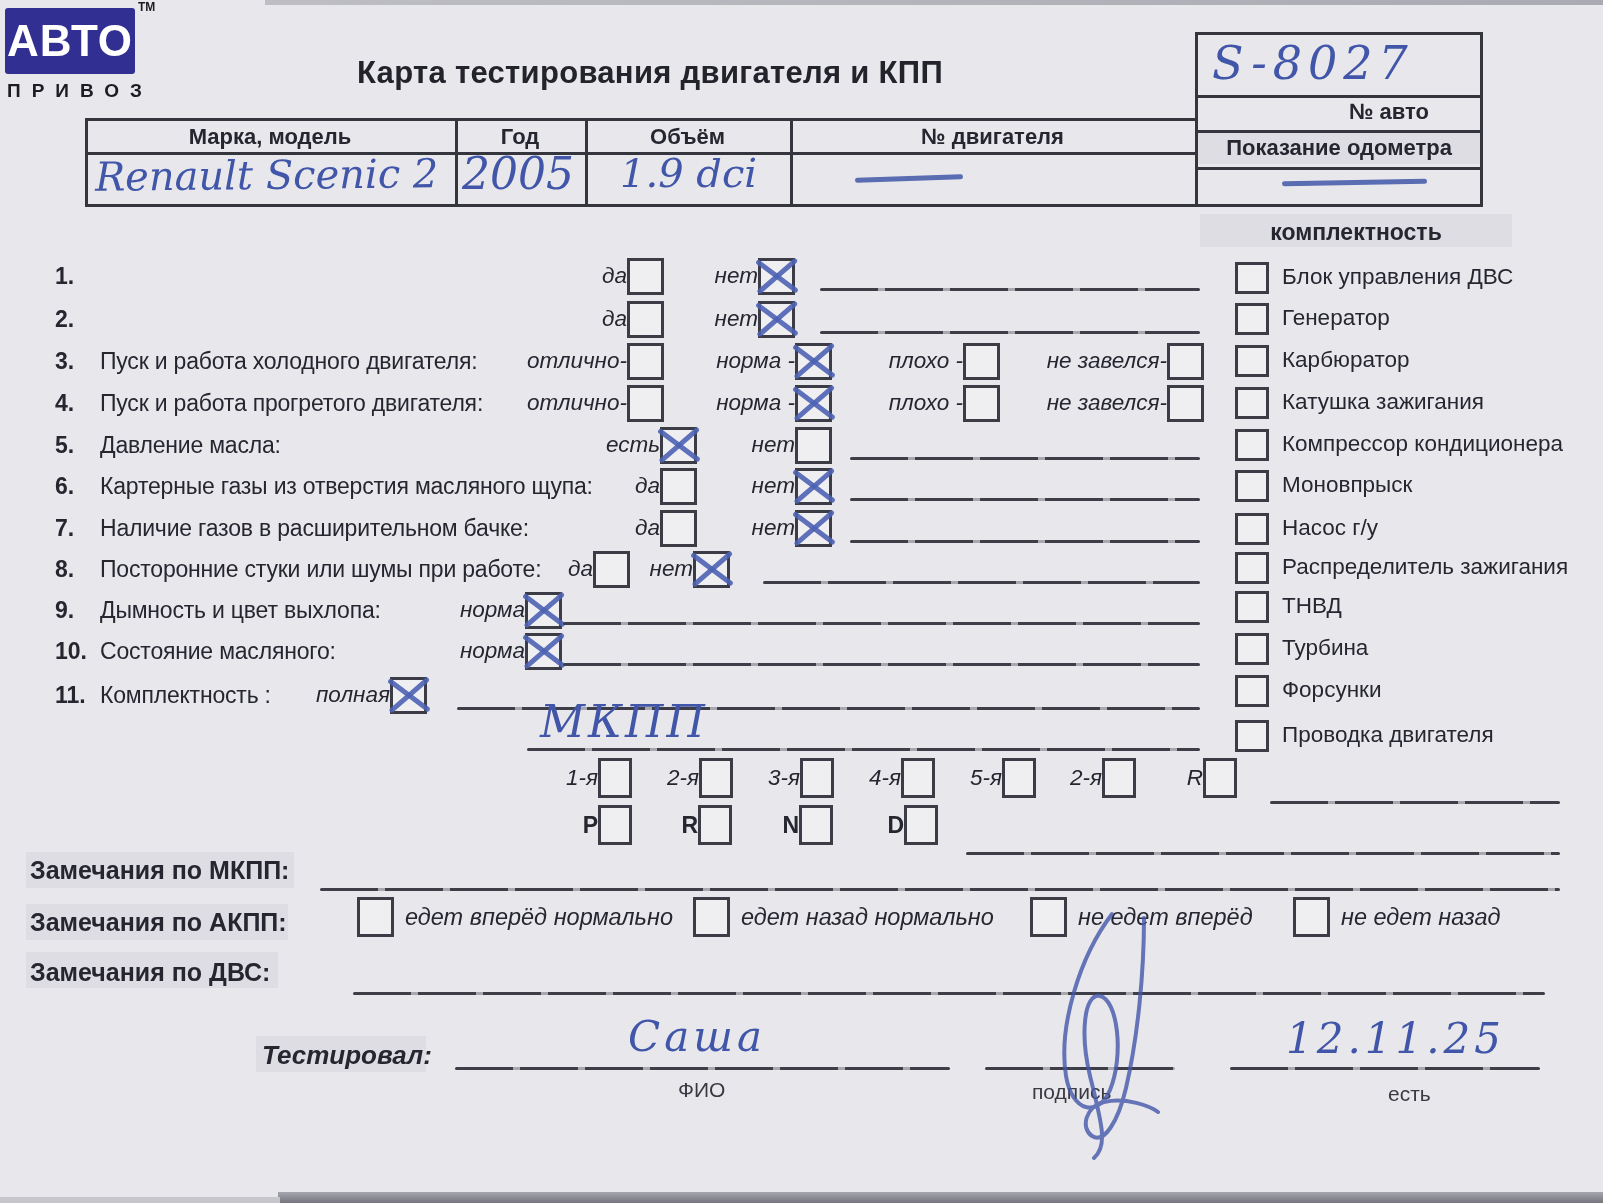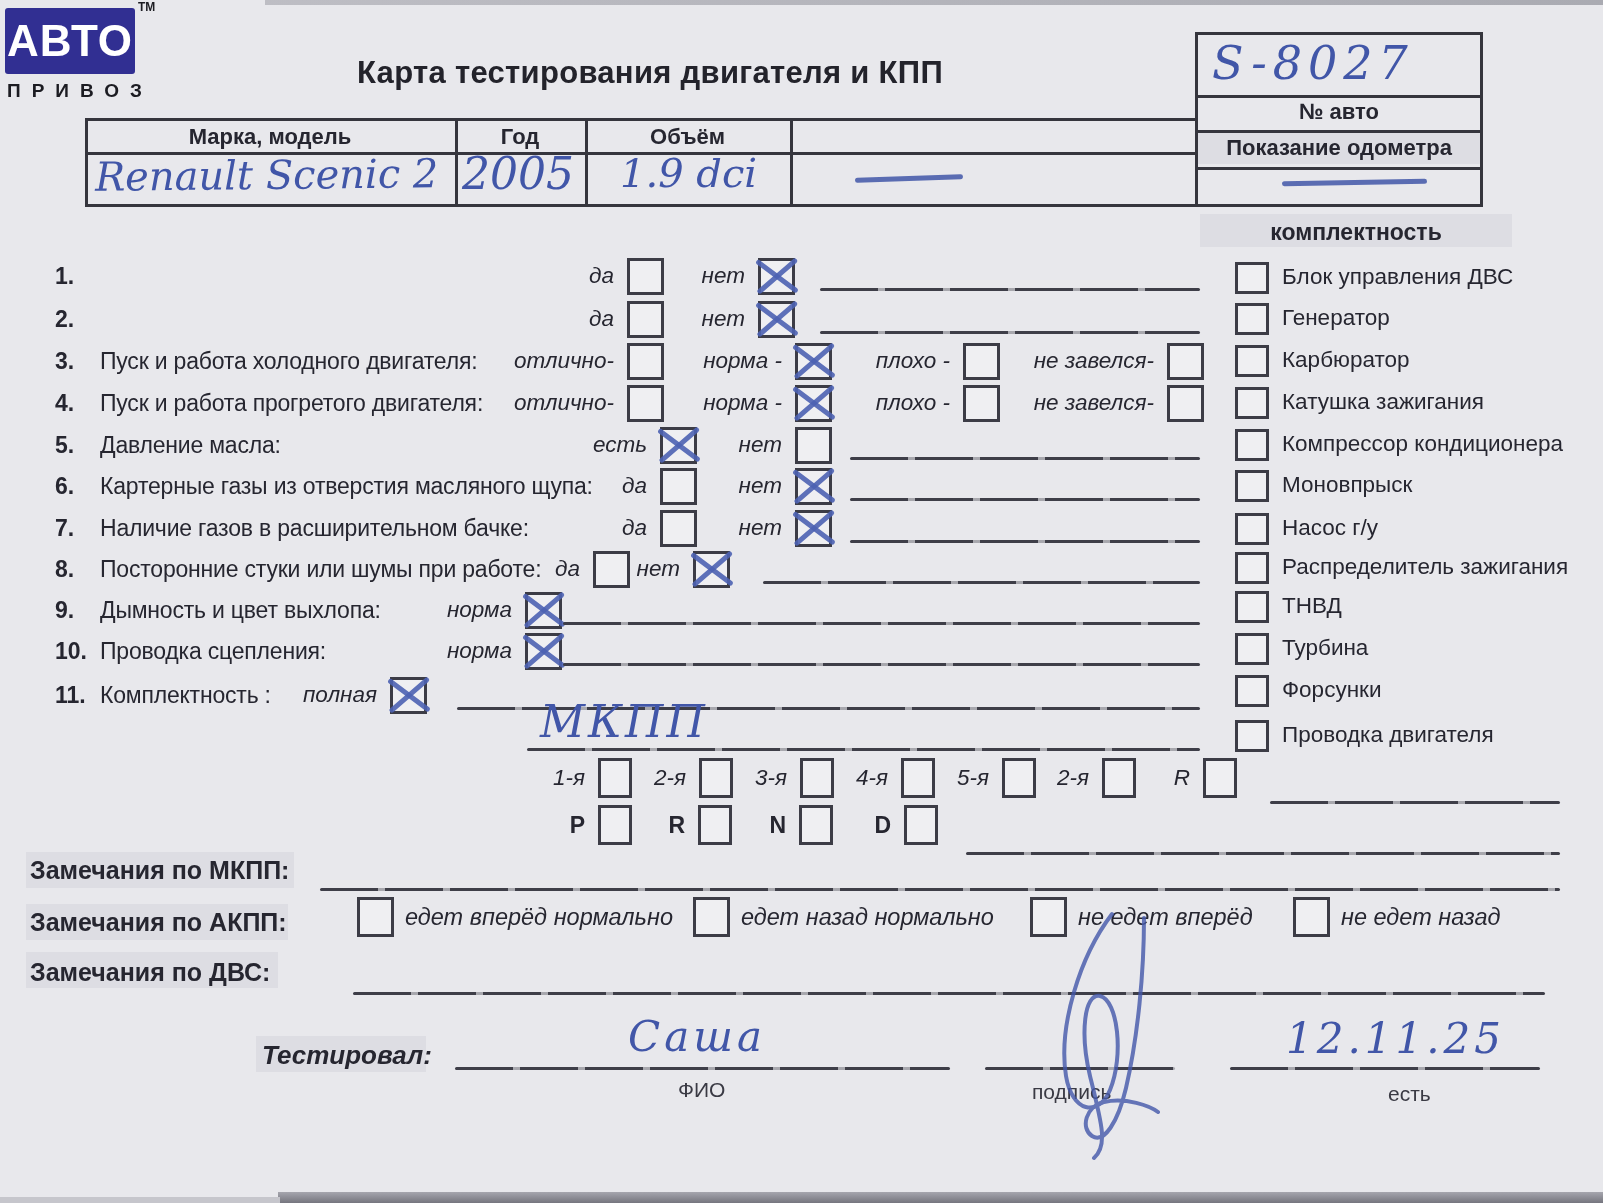--- a/index.html
+++ b/index.html
@@ -17,21 +17,21 @@
 .obox{position:relative;flex:none;width:37px;height:37px;border:3px solid #3c3c46;background:rgba(252,252,255,.35)}
 .obox.g{width:34px;height:40px}
 .obox.r{width:37px;height:40px}
 .xm{position:absolute;left:-6px;top:-6px;right:-6px;bottom:-6px;pointer-events:none}
 .xm::before,.xm::after{content:"";position:absolute;left:50%;top:50%;width:118%;height:4.5px;
   background:#4c62b2;border-radius:4px;opacity:.9}
 .xm::before{transform:translate(-50%,-50%) rotate(37deg)}
 .xm::after{transform:translate(-50%,-50%) rotate(-41deg)}
 .num{position:absolute;left:55px;font-weight:bold;font-size:23px}
 .rlabel{position:absolute;left:100px;font-size:23px;letter-spacing:-.2px;white-space:nowrap}
-.opt{position:absolute;display:flex;align-items:center;justify-content:flex-end;gap:13px;height:40px}
+.opt{position:absolute;display:flex;align-items:center;justify-content:flex-end;gap:0;height:40px}
 .olabel{font-style:italic;font-size:22.5px;white-space:nowrap}
 .olabel.ou{font-style:normal;font-weight:bold;font-size:23px}
 .ropt{position:absolute;display:flex;align-items:center;gap:11px}
 .rolabel{font-style:italic;font-size:23.5px;white-space:nowrap}
 .eqlabel{position:absolute;left:1282px;font-size:22.5px;white-space:nowrap}
 .hw{position:absolute;font-family:"DejaVu Serif",serif;font-style:italic;color:#4156a8;white-space:nowrap}
 .dash{position:absolute;height:5px;background:#4156a8;border-radius:3px;opacity:.85}
 .band{position:absolute;background:#dddde3}
 .cap{position:absolute;font-size:21px;color:#3a3a44}
 .blabel{position:absolute;font-weight:bold;white-space:nowrap}
@@ -60,34 +60,35 @@
   <div class="logo-sub">ПРИВОЗ</div>
 
   <div class="title">Карта тестирования двигателя и КПП</div>
 
   <div class="abs" style="left:1195px;top:32px;width:288px;height:175px;border:3px solid #35353d"></div>
   <div class="hline" style="left:1195px;top:95px;width:288px"></div>
   <div class="hline" style="left:1195px;top:130px;width:288px"></div>
   <div class="band" style="left:1198px;top:133px;width:282px;height:31px"></div>
   <div class="hline" style="left:1195px;top:167px;width:288px"></div>
   <div class="hw" style="left:1212px;top:36px;font-size:46px;letter-spacing:6px">S-8027</div>
-  <div class="abs" style="left:1195px;top:99px;width:288px;text-align:center;font-weight:bold;font-size:22px">№ авто</div>
+  <div class="abs" style="left:1245px;top:99px;width:288px;text-align:center;font-weight:bold;font-size:22px">№ авто</div>
   <div class="abs" style="left:1195px;top:135px;width:288px;text-align:center;font-weight:bold;font-size:22px">Показание одометра</div>
   <div class="dash" style="left:1282px;top:180px;width:145px;transform:rotate(-1deg)"></div>
 
   <div class="hline" style="left:85px;top:118px;width:1113px"></div>
   <div class="hline" style="left:85px;top:152px;width:1113px"></div>
   <div class="hline" style="left:85px;top:204px;width:1113px"></div>
   <div class="vline" style="left:85px;top:118px;height:89px"></div>
   <div class="vline" style="left:455px;top:118px;height:89px"></div>
   <div class="vline" style="left:585px;top:118px;height:89px"></div>
   <div class="vline" style="left:790px;top:118px;height:89px"></div>
   <div class="th" style="left:85px;width:370px">Марка, модель</div>
   <div class="th" style="left:455px;width:130px">Год</div>
   <div class="th" style="left:585px;width:205px">Объём</div>
+  <div class="th" style="left:790px;width:405px">№ двигателя</div>
   <div class="hw" style="left:95px;top:152px;font-size:40px;transform:rotate(-.6deg)">Renault Scenic 2</div>
   <div class="hw" style="left:462px;top:148px;font-size:44px">2005</div>
   <div class="hw" style="left:620px;top:150px;font-size:40px">1.9 dci</div>
   <div class="dash" style="left:855px;top:176px;width:108px;transform:rotate(-2deg)"></div>
 
   <div class="band" style="left:1200px;top:214px;width:312px;height:33px"></div>
   <div class="abs" style="left:1200px;top:219px;width:312px;text-align:center;font-weight:bold;font-size:23px">комплектность</div>
 
   <div id="gen" class="abs" style="left:0;top:0;width:1603px;height:1203px">
       <span class="num" style="top:263px">1.</span>
@@ -209,21 +210,21 @@
       <span class="num" style="top:597px">9.</span>
       <span class="rlabel" style="top:597px">Дымность и цвет выхлопа:</span>
       <span class="opt" style="left:322px;top:590px;width:240px">
         <span class="olabel">норма</span>
         <span class="obox">
           <span class="xm"></span>
         </span>
       </span>
       <span class="line" style="left:563px;top:622px;width:637px"></span>
       <span class="num" style="top:638px">10.</span>
-      <span class="rlabel" style="top:638px">Проводка сцепления:</span>
+      <span class="rlabel" style="top:638px">Состояние масляного:</span>
       <span class="opt" style="left:322px;top:631px;width:240px">
         <span class="olabel">норма</span>
         <span class="obox">
           <span class="xm"></span>
         </span>
       </span>
       <span class="line" style="left:563px;top:663px;width:637px"></span>
       <span class="num" style="top:682px">11.</span>
       <span class="rlabel" style="top:682px">Комплектность :</span>
       <span class="opt" style="left:187px;top:675px;width:240px">

